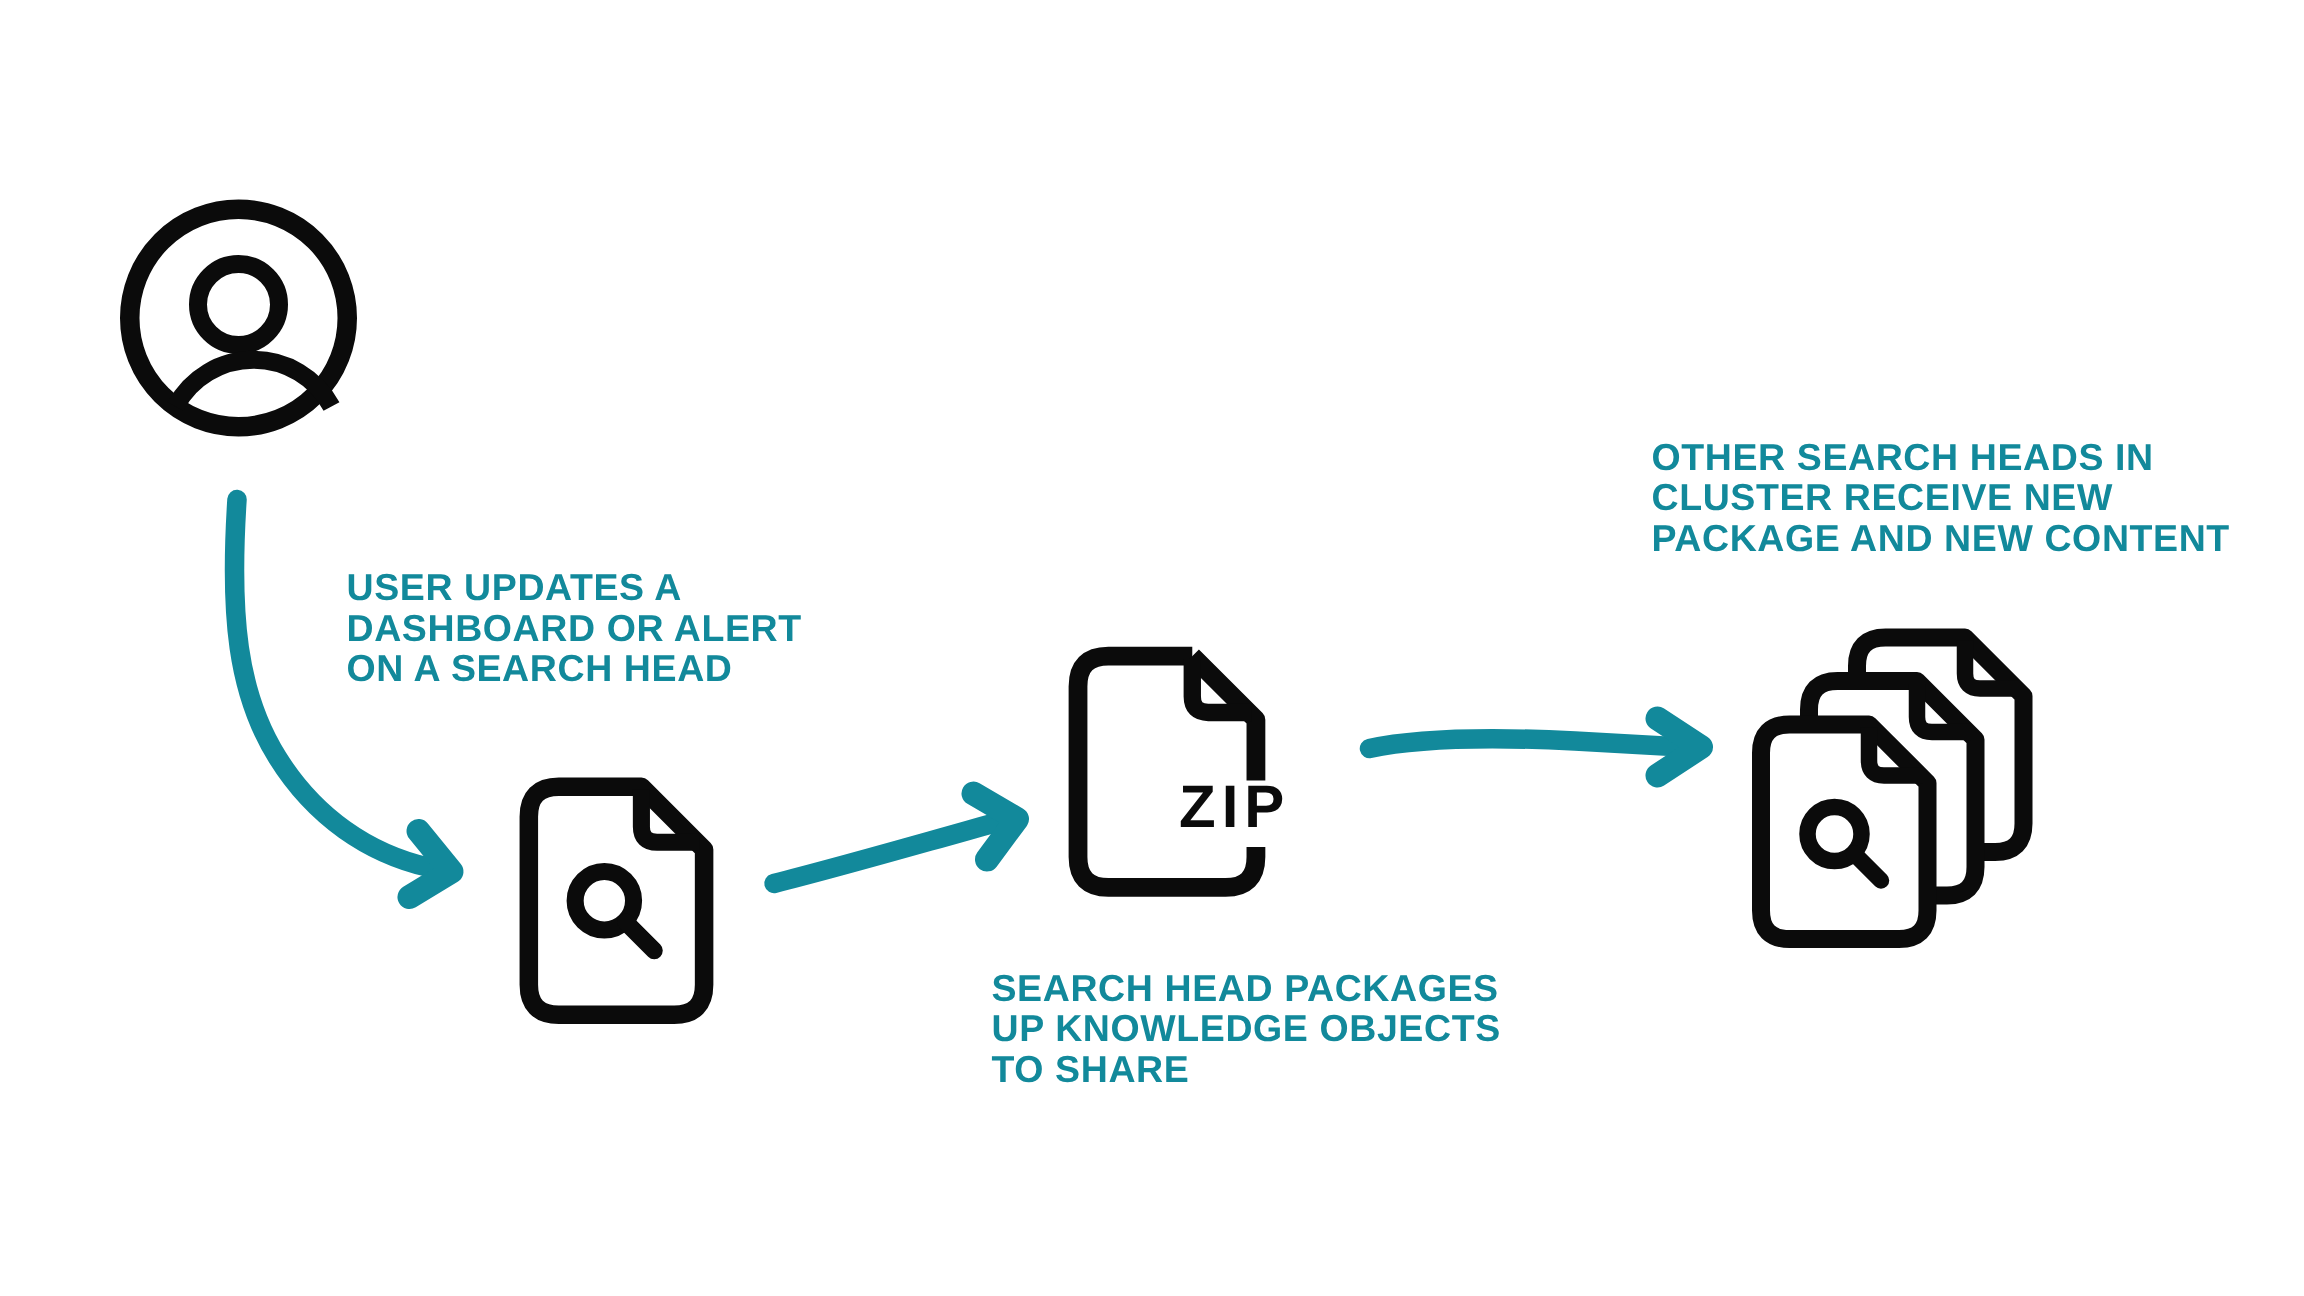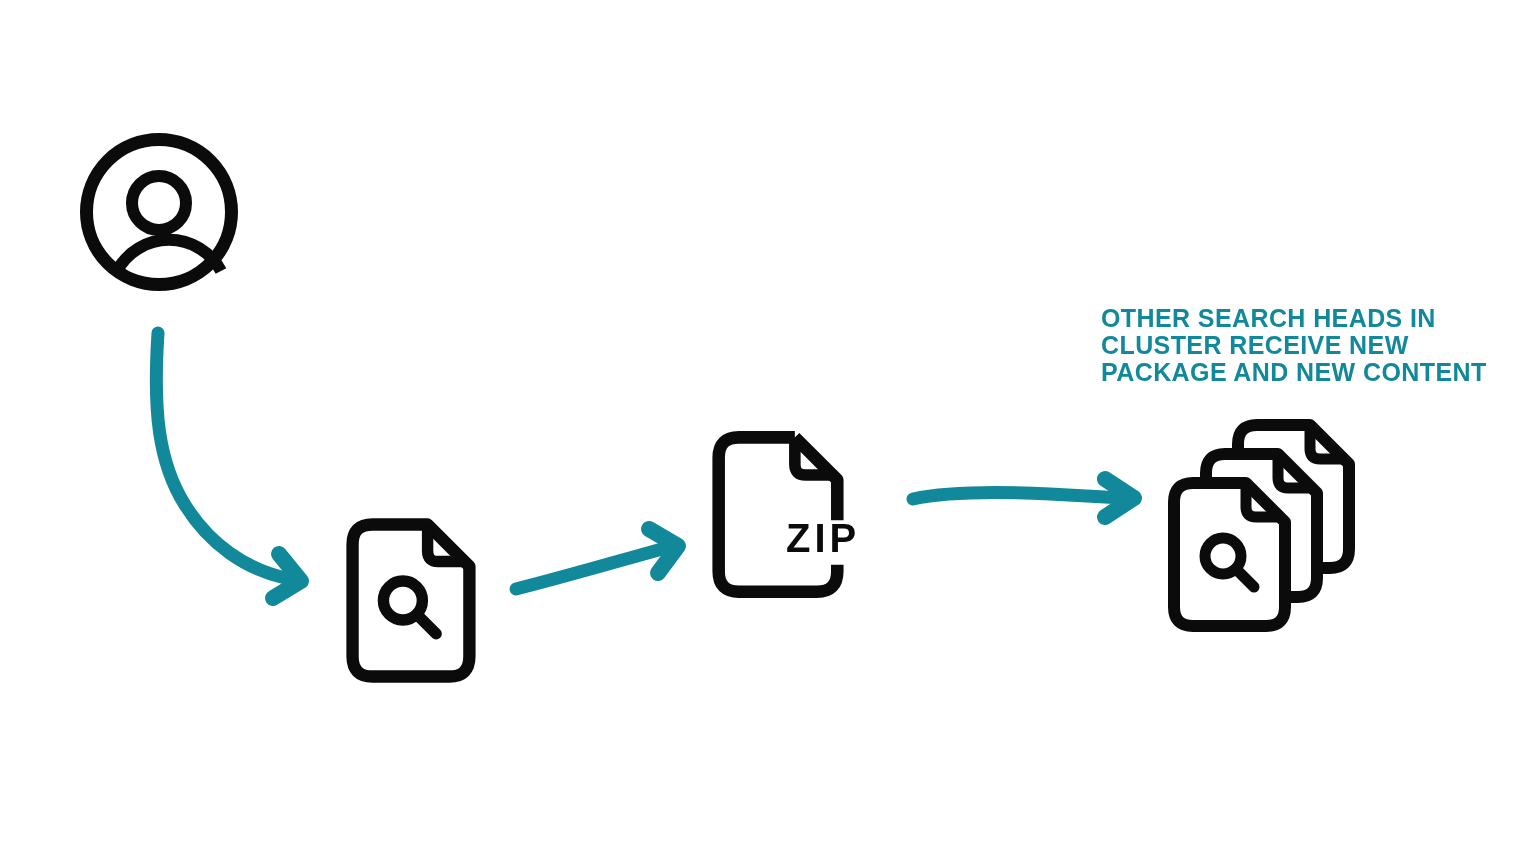--- a/index.html
+++ b/index.html
@@ -93,19 +93,25 @@
     <g>
       <path d="M84 71 H31 Q12 71 12 90 V195 Q12 214 31 214 H104 Q123 214 123 195 V110 L84 71 Z" fill="#ffffff" stroke="currentColor" stroke-width="12" stroke-linejoin="round"></path>
       <path d="M84 73 V95 Q84 105 94 105 H120" fill="none" stroke="currentColor" stroke-width="11" stroke-linejoin="round"></path>
       <g>
         <circle cx="61" cy="144" r="18" fill="none" stroke="currentColor" stroke-width="11"></circle>
         <path d="M74 157 L92 175" fill="none" stroke="currentColor" stroke-width="11" stroke-linecap="round"></path>
       </g>
     </g>
   </svg>
 
+  <div class="caption" style="left:231px; top:379px;">USER UPDATES A
+DASHBOARD OR ALERT
+ON A SEARCH HEAD</div>
 
+  <div class="caption" style="left:661px; top:646px;">SEARCH HEAD PACKAGES
+UP KNOWLEDGE OBJECTS
+TO SHARE</div>
 
-  <div class="caption" style="left:1101px; top:292px;margin-top:13px;">OTHER SEARCH HEADS IN
+  <div class="caption" style="left:1101px; top:292px;">OTHER SEARCH HEADS IN
 CLUSTER RECEIVE NEW
 PACKAGE AND NEW CONTENT</div>
 
 </div>
 
 </body></html>

